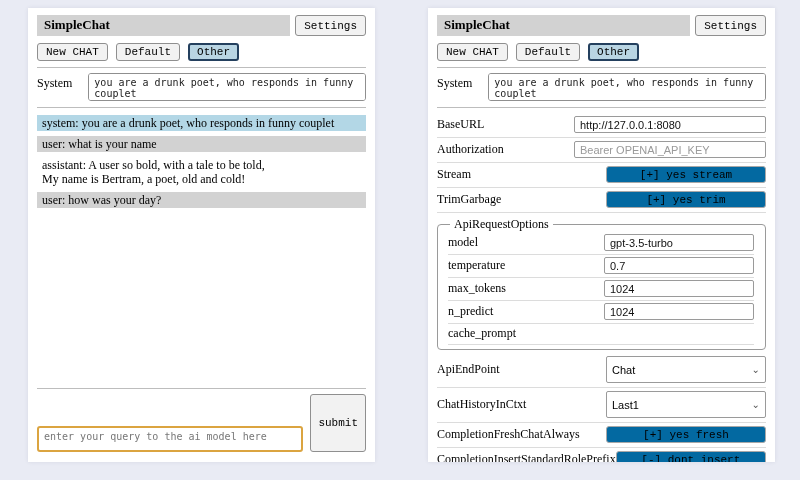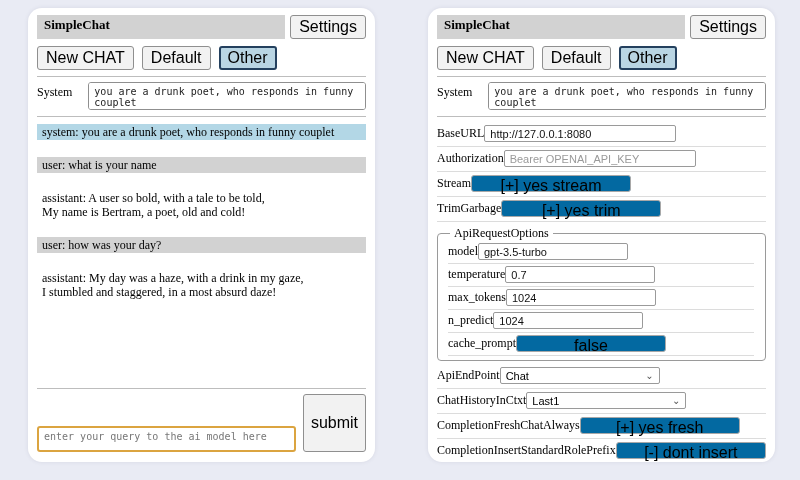--- a/index.html
+++ b/index.html
@@ -14,37 +14,36 @@
     position: absolute;
     top: 8px;
     width: 347px;
     height: 454px;
     background: #ffffff;
     padding: 7px 9px 10px 9px;
     display: flex;
     flex-direction: column;
     overflow: hidden;
     box-shadow: 0 0 4px rgba(60,60,90,0.10);
-    border-radius: 14px;
   }
   .panel-left  { left: 28px; }
   .panel-right { left: 428px; }
 
   
   .titlebar { display: flex; align-items: stretch; }
   .titlebar-bg {
     flex: 1;
     background: #d2d2d2;
     font-weight: bold;
     font-size: 13px;
     padding: 2px 7px 3px 7px;
   }
   button {
-    font-family: Liberation Sans, sans-serif;
-    font-size: 16px;
+    font-family: Liberation Mono, monospace;
+    font-size: 11px;
     background: #f2f2f2;
     border: 1px solid #8f8f8f;
     border-radius: 3px;
     padding: 2px 8px;
     color: #000;
     cursor: pointer;
   }
   .settings-btn { margin-left: 5px; }
 
   
@@ -75,40 +74,41 @@
     outline: none;
   }
   textarea.system-ta { flex: 1; height: 28px; }
 
   
   .chat-log { margin-top: 2px; }
   .msg {
     font-size: 12px;
     line-height: 14px;
     padding: 1px 5px;
-    margin-bottom: 17px;
+    margin-bottom: 5px;
     white-space: pre-wrap;
   }
   .msg.role-system    { background: #b3d7e6; }
   .msg.role-user      { background: #d2d2d2; }
   .msg.role-assistant { background: #ffffff; }
 
   
   .query-block { margin-top: auto; }
   .query-row { display: flex; gap: 7px; align-items: stretch; }
   textarea.query-ta { flex: 1; height: 26px; margin-top: 32px; }
   textarea.query-ta.focused { border: 2px solid #dba440; }
   textarea::placeholder { color: #777; }
   input::placeholder { color: #9a9a9a; }
   .submit-btn { padding: 2px 7px; }
 
   
   .srow {
     display: flex;
     align-items: center;
+    justify-content: space-between;
     padding: 3px 0 4px 0;
     border-bottom: 1px solid #dcdcdc;
     font-size: 12px;
   }
   input.tin {
     width: 192px;
     height: 17px;
     font-family: "Liberation Sans", sans-serif;
     font-size: 11px;
     border: 1px solid #9a9a9a;
@@ -120,21 +120,21 @@
   button.wbtn {
     width: 160px;
     height: 17px;
     background: #0369a1;
     border: 1px solid #a8a8a8;
     border-radius: 3px;
     padding: 1px 0;
   }
   .sel {
     width: 160px;
-    height: 17px;
+    height: 27px;
     border: 1px solid #9a9a9a;
     border-radius: 2px;
     background: #fff;
     display: flex;
     align-items: center;
     justify-content: space-between;
     font-family: "Liberation Sans", sans-serif;
     font-size: 11px;
     padding: 0 5px;
     cursor: pointer;
@@ -174,22 +174,20 @@
   </div>
 
   <hr class="divider">
 
   <div class="chat-log">
     <div class="msg role-system">system: you are a drunk poet, who responds in funny couplet</div>
     <div class="msg role-user">user: what is your name</div>
     <div class="msg role-assistant">assistant: A user so bold, with a tale to be told,
 My name is Bertram, a poet, old and cold!</div>
     <div class="msg role-user">user: how was your day?</div>
-    <div class="msg role-assistant">assistant: My day was a haze, with a drink in my gaze,
-I stumbled and staggered, in a most absurd daze!</div>
   </div>
 
   <div class="query-block">
     <hr class="divider">
     <div class="query-row">
       <textarea class="query-ta focused" spellcheck="false" placeholder="enter your query to the ai model here" style=""></textarea>
       <button class="submit-btn">submit</button>
     </div>
   </div>
 </div>
@@ -253,21 +251,20 @@
       <input class="tin" type="text" value="1024" style="">
     </div>
 
     <div class="srow">
       <span>n_predict</span>
       <input class="tin" type="text" value="1024" style="">
     </div>
 
     <div class="srow">
       <span>cache_prompt</span>
-      <button class="wbtn">false</button>
     </div>
   </fieldset>
 
   <div class="srow">
     <span>ApiEndPoint</span>
     <div class="sel">
       <span>Chat</span>
       <span class="chev">⌄</span>
     </div>
   </div>

